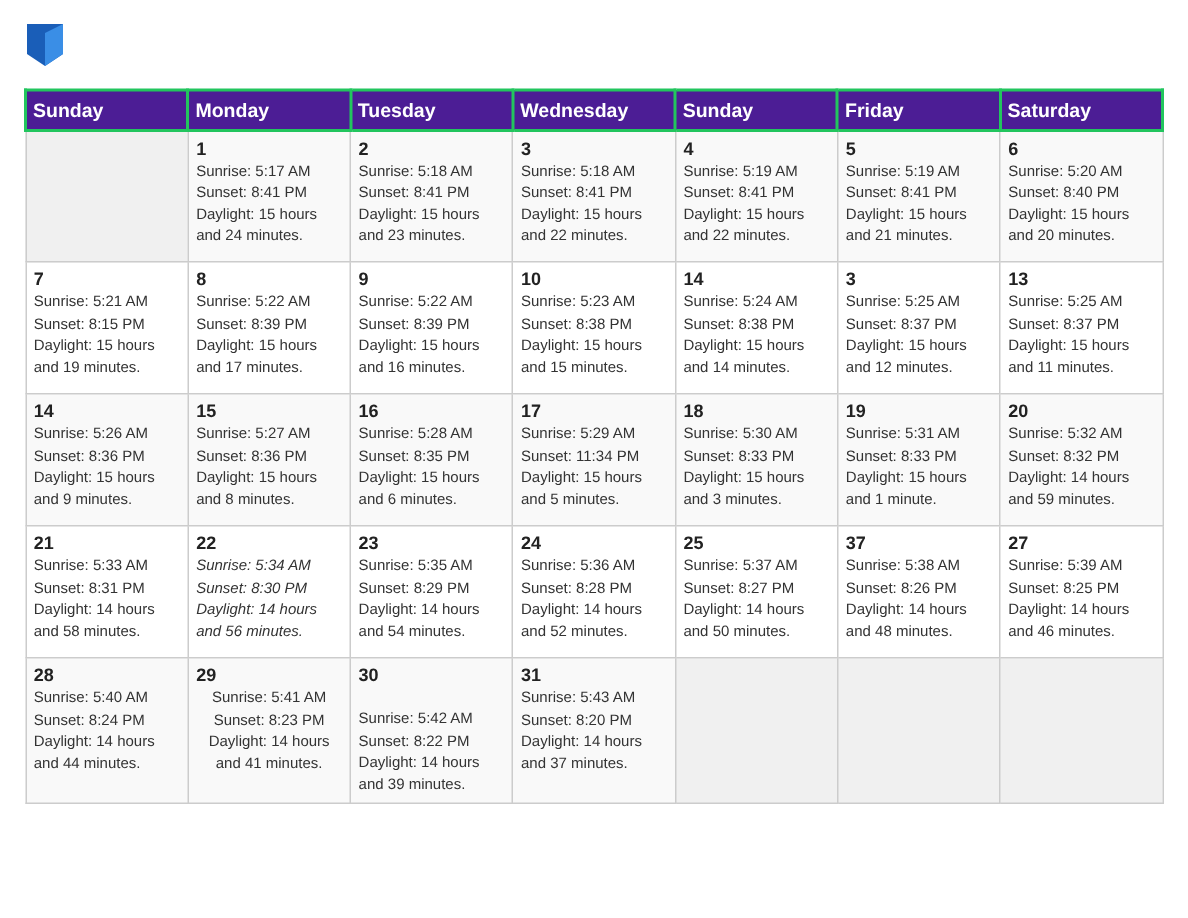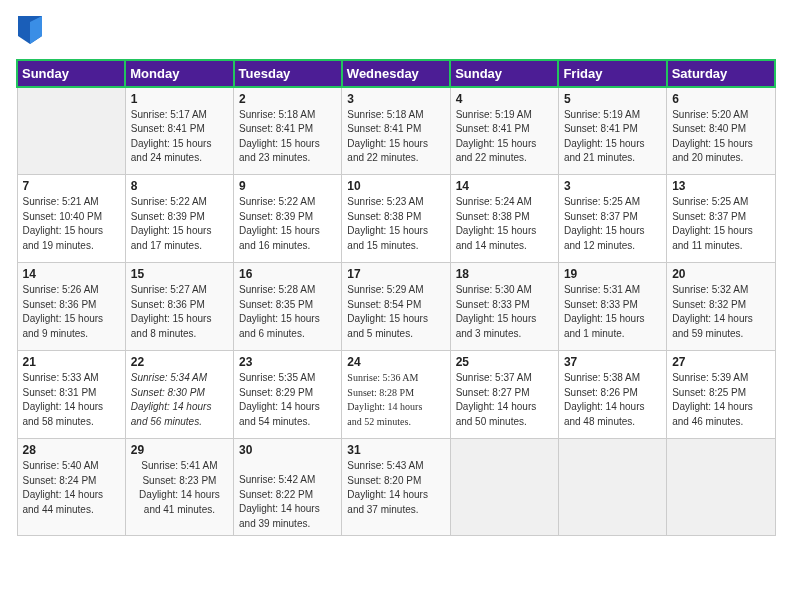--- a/index.html
+++ b/index.html
@@ -172,21 +172,21 @@
             <div class="day-info" style="white-space: pre-line;">Sunrise: 5:20 AM
 Sunset: 8:40 PM
 Daylight: 15 hours
 and 20 minutes.</div>
           </td>
         </tr>
         <tr>
           <td>
             <span class="day-num">7</span>
             <div class="day-info" style="white-space: pre-line;">Sunrise: 5:21 AM
-Sunset: 10:40 PM
+Sunset: 8:15 PM
 Daylight: 15 hours
 and 19 minutes.</div>
           </td>
           <td>
             <span class="day-num">8</span>
             <div class="day-info" style="white-space: pre-line;">Sunrise: 5:22 AM
 Sunset: 8:39 PM
 Daylight: 15 hours
 and 17 minutes.</div>
           </td>
@@ -244,21 +244,21 @@
           <td>
             <span class="day-num">16</span>
             <div class="day-info" style="white-space: pre-line;">Sunrise: 5:28 AM
 Sunset: 8:35 PM
 Daylight: 15 hours
 and 6 minutes.</div>
           </td>
           <td>
             <span class="day-num">17</span>
             <div class="day-info" style="white-space: pre-line;">Sunrise: 5:29 AM
-Sunset: 8:54 PM
+Sunset: 11:34 PM
 Daylight: 15 hours
 and 5 minutes.</div>
           </td>
           <td>
             <span class="day-num">18</span>
             <div class="day-info" style="white-space: pre-line;">Sunrise: 5:30 AM
 Sunset: 8:33 PM
 Daylight: 15 hours
 and 3 minutes.</div>
           </td>
@@ -294,21 +294,21 @@
           </td>
           <td>
             <span class="day-num">23</span>
             <div class="day-info" style="white-space: pre-line;">Sunrise: 5:35 AM
 Sunset: 8:29 PM
 Daylight: 14 hours
 and 54 minutes.</div>
           </td>
           <td>
             <span class="day-num">24</span>
-            <div class="day-info" style="white-space: pre-line; font-family: Liberation Serif, serif;">Sunrise: 5:36 AM
+            <div class="day-info" style="white-space: pre-line;">Sunrise: 5:36 AM
 Sunset: 8:28 PM
 Daylight: 14 hours
 and 52 minutes.</div>
           </td>
           <td>
             <span class="day-num">25</span>
             <div class="day-info" style="white-space: pre-line;">Sunrise: 5:37 AM
 Sunset: 8:27 PM
 Daylight: 14 hours
 and 50 minutes.</div>

